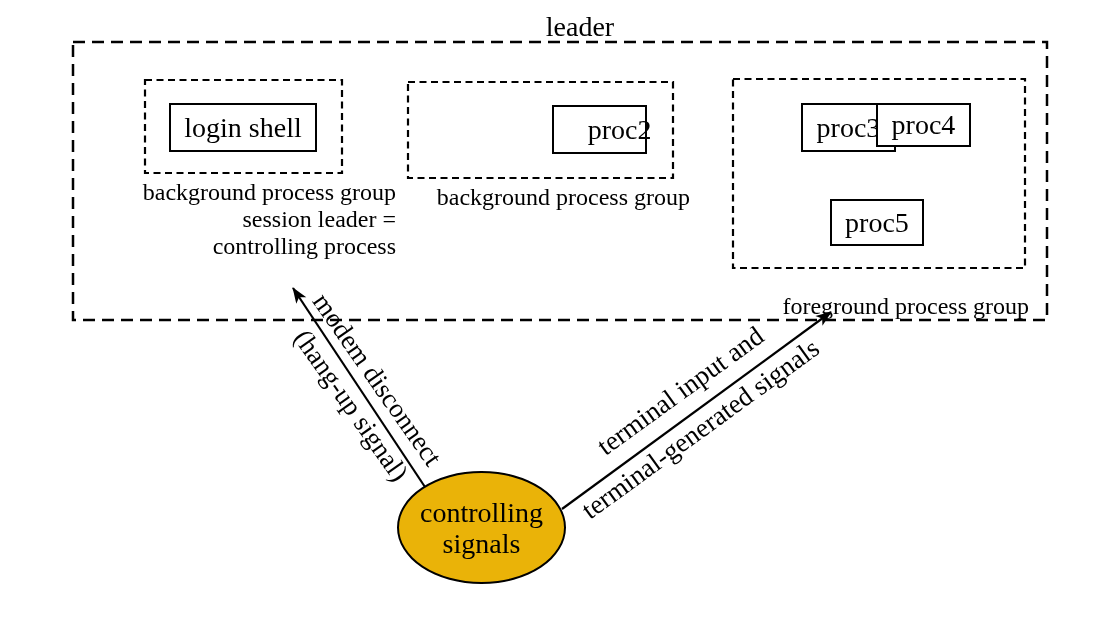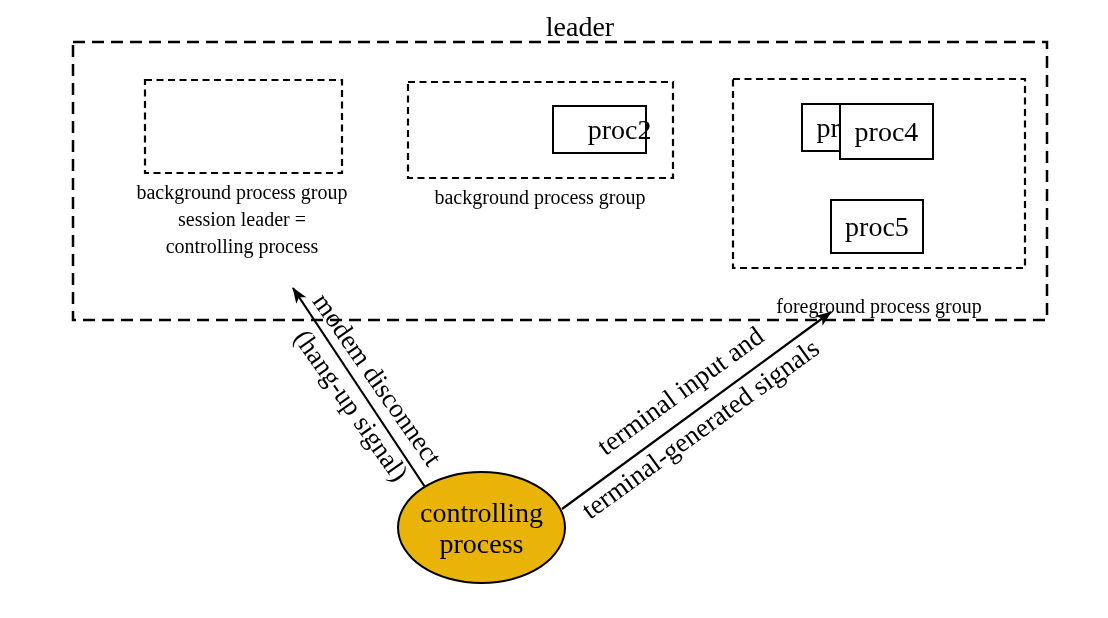--- a/index.html
+++ b/index.html
@@ -33,26 +33,26 @@
     border: 2.5px solid #000;
     box-sizing: border-box;
     display: flex; align-items: center; justify-content: center;
     font-size: 28px;
     background: #fff;
   }
   .box-login { left: 169px; top: 103px; width: 148px; height: 49px; }
   .box-p1   { left: 430px; top: 105px; width: 95px;  height: 49px; }
   .box-p2   { left: 552px; top: 105px; width: 95px;  height: 49px; padding-left: 40px; }
   .box-p3   { left: 757px; top: 103px; width: 95px;  height: 49px; margin-left: 44px; }
-  .box-p4   { left: 839px; top: 103px; width: 95px;  height: 57px; }
-  .box-p5   { left: 830px; top: 199px; width: 94px;  height: 55px; }
+  .box-p4   { left: 876px; top: 103px; width: 95px;  height: 44px; }
+  .box-p5   { left: 830px; top: 199px; width: 94px;  height: 47px; }
   .grouplabel {
     position: absolute;
-    font-size: 20px;
-    text-align: center;
+    font-size: 24px;
+    text-align: right;
     line-height: 27px;
   }
   .label-left  { left: 88px;  top: 179px; width: 308px; }
   .label-mid   { left: 390px; top: 183px; width: 300px; line-height: 28px; }
   .label-right { left: 729px; top: 272px; width: 300px; line-height: 28px; margin-top: 20px; }
   .terminal-ellipse {
     position: absolute;
     left: 397px; top: 471px; width: 169px; height: 113px;
     border: 2.5px solid #000;
     border-radius: 50%;
@@ -92,20 +92,21 @@
 
     <text x="375" y="381" transform="rotate(55 375 381)">modem disconnect</text>
 
     <text x="349" y="407" transform="rotate(55 349 407)">(hang-up signal)</text>
 
     <text x="682" y="393" transform="rotate(-36 682 393)">terminal input and</text>
 
     <text x="702" y="431" transform="rotate(-36 702 431)">terminal-generated signals</text>
   </svg>
 
+  <div class="procbox box-login">login shell</div>
 
 
   <div class="procbox box-p2">proc2</div>
 
   <div class="procbox box-p3">proc3</div>
 
   <div class="procbox box-p4">proc4</div>
 
   <div class="procbox box-p5">proc5</div>
 
@@ -114,16 +115,16 @@
     <div>session leader =</div>
     <div>controlling process</div>
   </div>
 
   <div class="grouplabel label-mid">background process group</div>
 
   <div class="grouplabel label-right">foreground process group</div>
 
   <div class="terminal-ellipse">
     <div>controlling</div>
-    <div>process</div>
+    <div>signals</div>
   </div>
 
 </div>
 
 </body></html>

